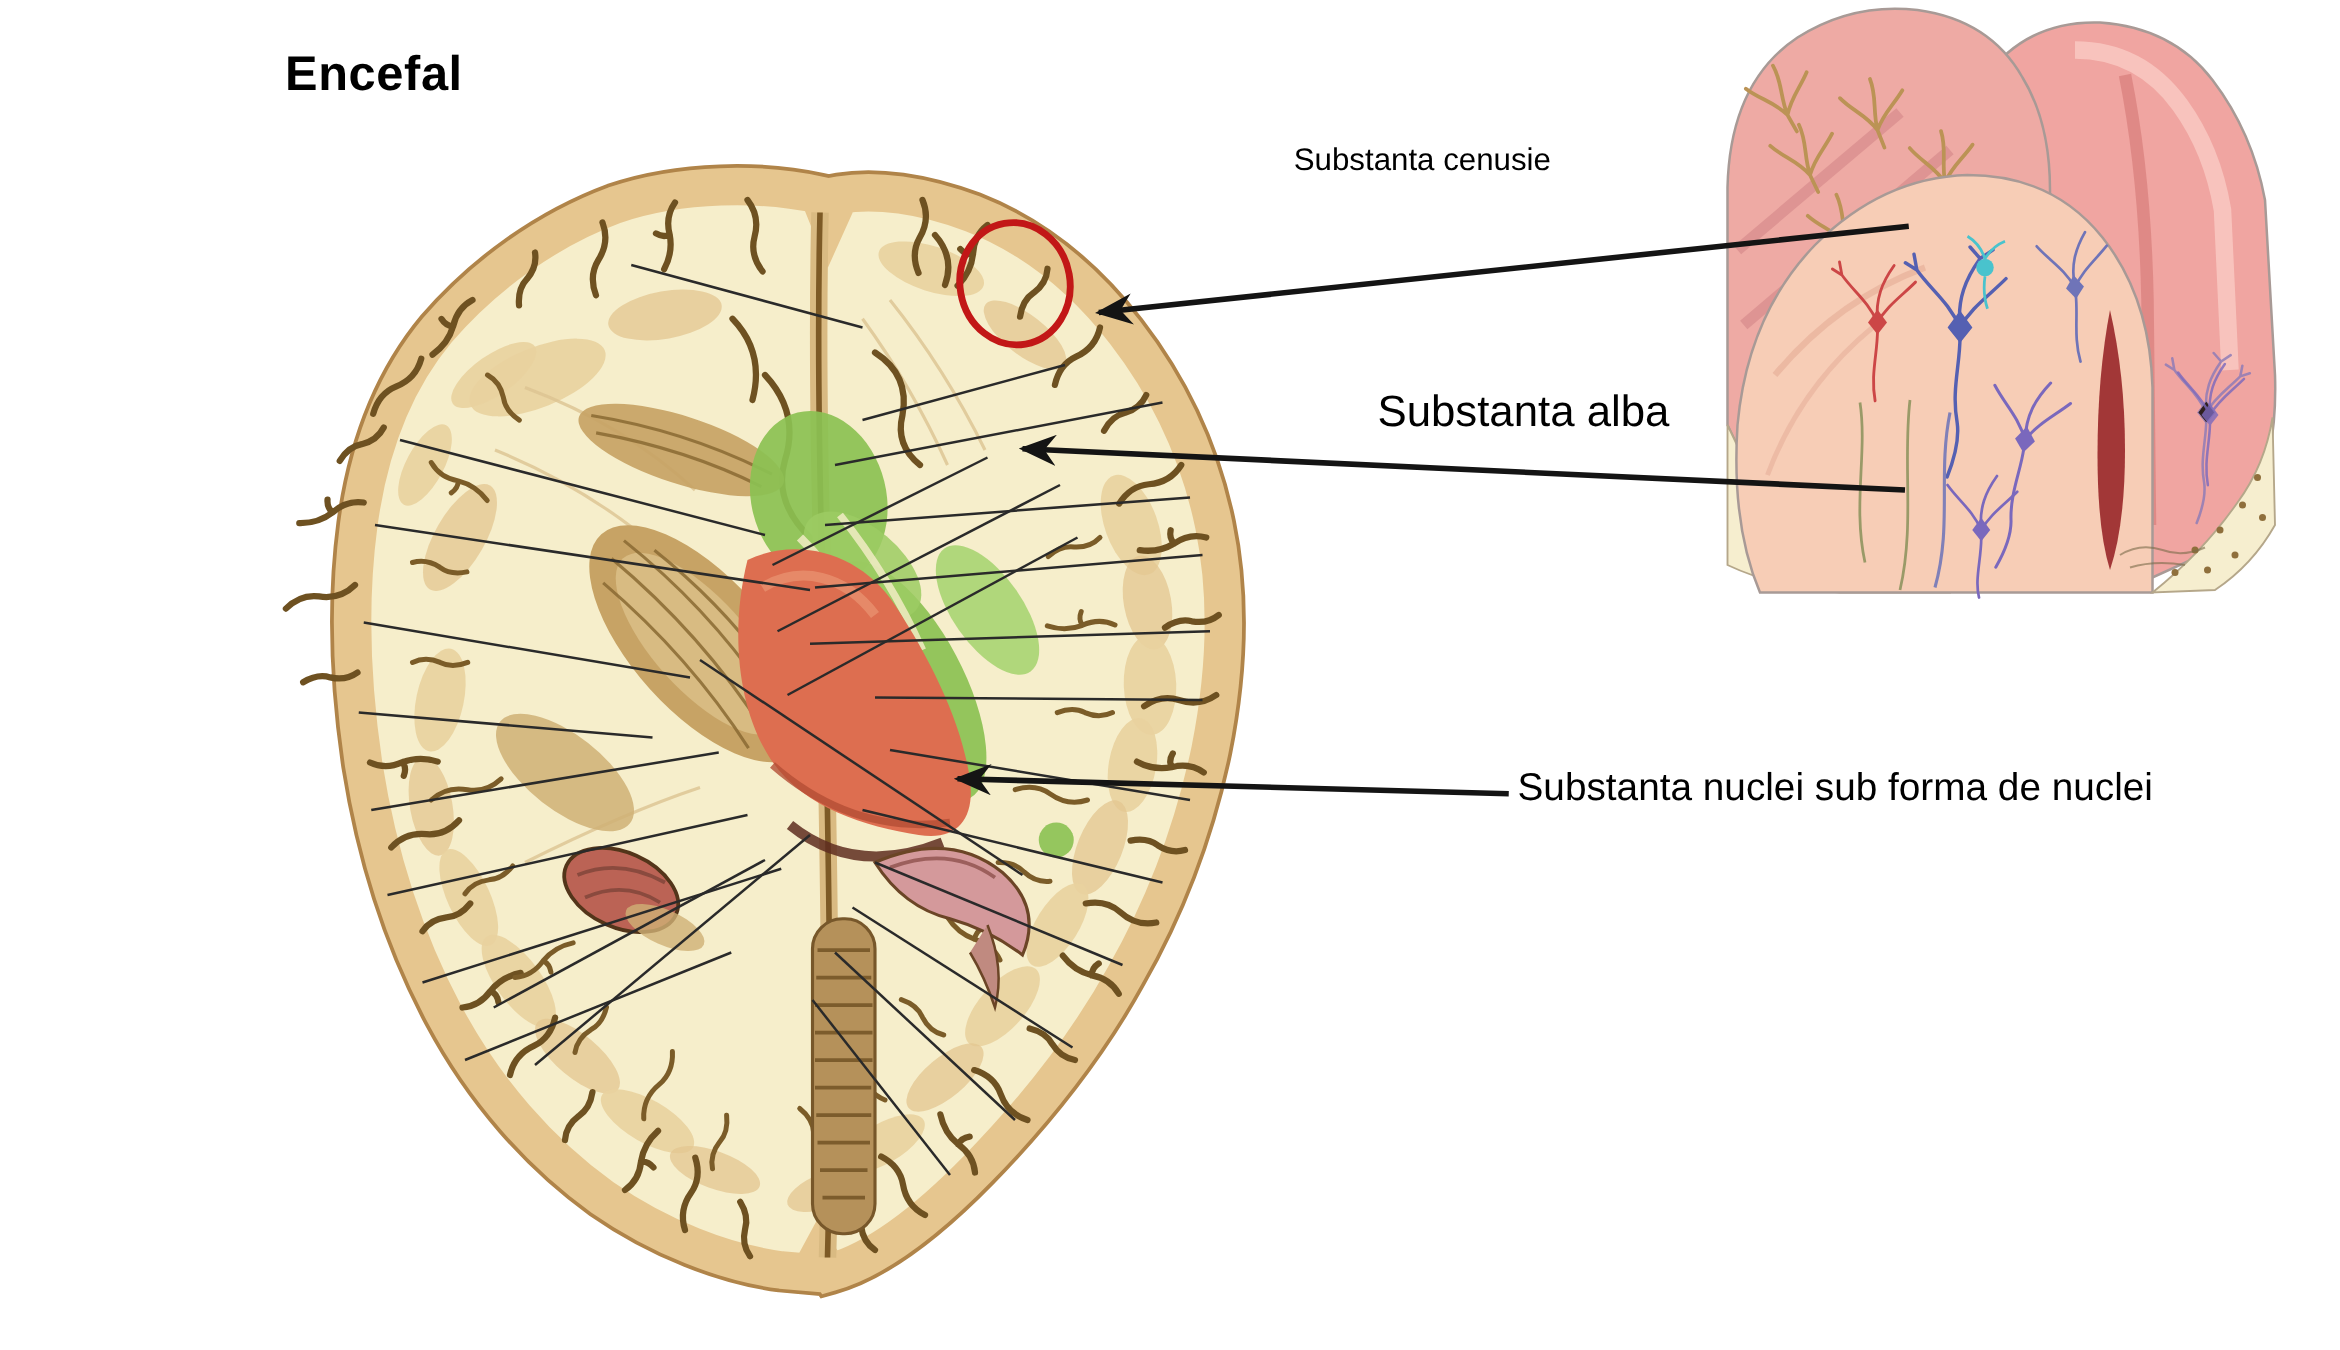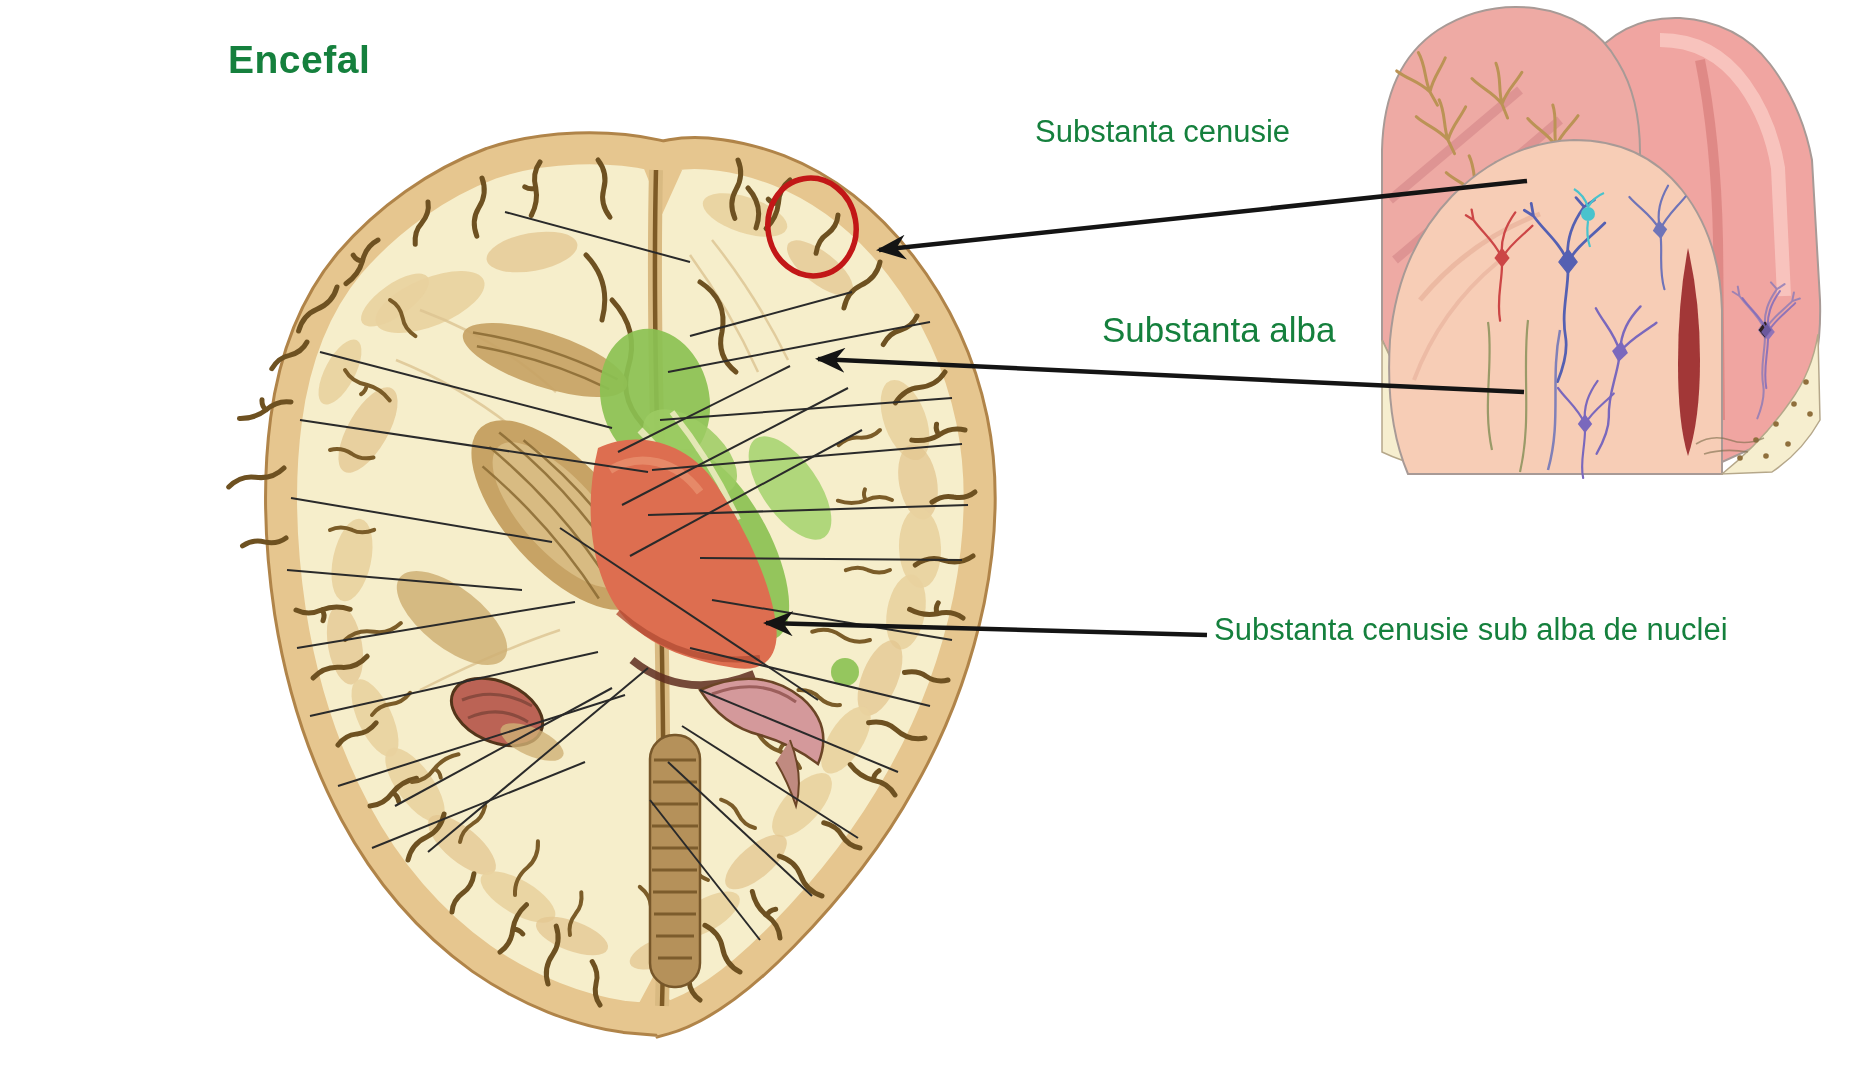--- a/index.html
+++ b/index.html
@@ -2,23 +2,23 @@
 <html><head>
 <meta charset="utf-8">
 <style>
   html,body{margin:0;padding:0;}
   body{
     width:1872px;height:1080px;position:relative;overflow:hidden;
     background:#ffffff;
     font-family:"Liberation Sans", sans-serif;
   }
   #scene{position:absolute;left:0;top:0;}
-  .txt{position:absolute;color:#15803d;white-space:nowrap;}
+  .txt{position:absolute;color:#000000;white-space:nowrap;}
   #slide-title{left:228px;top:38px;font-size:39px;font-weight:700;letter-spacing:0.5px;}
-  #label-gray{left:1035px;top:114px;font-size:31px;}
+  #label-gray{left:1035px;top:114px;font-size:25px;}
   #label-white{left:1102px;top:310px;font-size:35px;}
   #label-nuclei{left:1214px;top:612px;font-size:31px;}
 
   .sul{stroke:#6e5121;stroke-width:5;fill:none;stroke-linecap:round;}
   .sul2{stroke:#7b5c28;stroke-width:4;fill:none;stroke-linecap:round;}
   .tanp{fill:#e9d19e;opacity:.9;}
   .tanp2{fill:#e3c690;opacity:.75;}
   .leader{stroke:#2a2a2a;stroke-width:2;fill:none;}
   .arrow{stroke:#141414;stroke-width:4.5;fill:none;}
   .streak{stroke:#8a6a33;stroke-width:2.5;fill:none;opacity:.85;}
@@ -344,13 +344,13 @@
     <ellipse cx="812" cy="227" rx="44" ry="49" transform="rotate(-10 812 227)" fill="none" stroke-width="5.5" stroke="#c21717"></ellipse>
     <line class="arrow" x1="879" y1="250" x2="1527" y2="181" marker-start="url(#ah)" stroke="#141414"></line>
     <line class="arrow" x1="818" y1="359" x2="1524" y2="392" marker-start="url(#ah)" stroke="#141414"></line>
     <line class="arrow" x1="766" y1="623" x2="1207" y2="635" marker-start="url(#ah)" stroke="#141414"></line>
   </g>
 </svg>
 
 <div id="slide-title" class="txt">Encefal</div>
 <div id="label-gray" class="txt">Substanta cenusie</div>
 <div id="label-white" class="txt">Substanta alba</div>
-<div id="label-nuclei" class="txt">Substanta cenusie sub alba de nuclei</div>
+<div id="label-nuclei" class="txt">Substanta nuclei sub forma de nuclei</div>
 
 </body></html>

